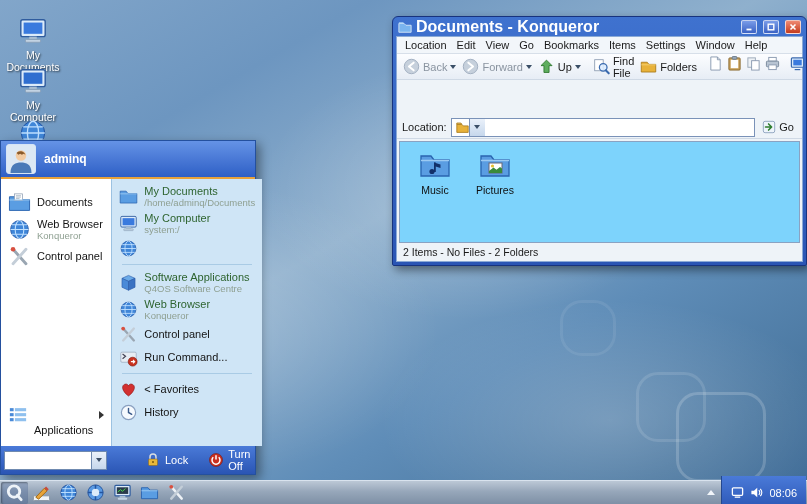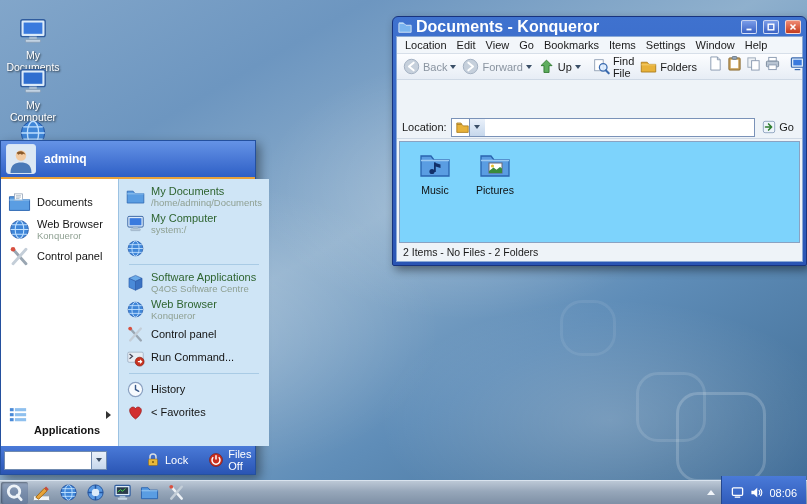--- a/index.html
+++ b/index.html
@@ -74,21 +74,21 @@
 .sm-item .si { flex:none; display:block; }
 .sm-left .sm-item .si, .sm-left .sm-item .si svg { width:23px; height:23px; }
 .sm-right .sm-item .si, .sm-right .sm-item .si svg { width:19px; height:19px; }
 .sm-text { min-width:0; }
 .sm-label { font-size:11px; color:#141414; line-height:1.15; white-space:nowrap; }
 .sm-sub { font-size:9.5px; color:#8fa092; line-height:1.1; white-space:nowrap; }
 .sm-item.green .sm-label { color:#2e6430; }
 .sm-sep { height:1px; background:#a9cbe5; margin:4px 10px; }
 .sm-apps { margin-top:auto; display:flex; align-items:center; gap:6px; padding:5px 7px; }
 .sm-apps .si, .sm-apps .si svg { width:20px; height:20px; display:block; }
-.sm-apps .sm-label { font-weight:bold;margin-top:32px; }
+.sm-apps .sm-label { font-weight:normal;margin-top:32px; }
 .rarrow { margin-left:auto; width:0; height:0; border-top:4px solid transparent; border-bottom:4px solid transparent; border-left:5px solid #333; }
 .sm-footer { height:28px; flex:none; background:linear-gradient(#4a7ad8,#2a55b4); display:flex; align-items:center; padding:0 3px; color:#fff; }
 .sm-search { width:103px; height:19px; background:#fff; border:1px solid #6f8ab0; display:flex; align-items:center; }
 .sm-search input { flex:1; min-width:0; border:none; outline:none; height:100%; font:11px "Liberation Sans",sans-serif; padding:0 2px; }
 .sm-search .dd { width:15px; height:100%; background:linear-gradient(#eaf1fa,#c6d7ec); border-left:1px solid #6f8ab0; display:flex; align-items:center; justify-content:center; }
 .sm-action { display:flex; align-items:center; gap:4px; font-size:11px; color:#fff; }
 .sm-action .si, .sm-action .si svg { width:16px; height:16px; display:block; }
 .lockpos { margin-left:38px; }
 .offpos { margin-left:20px; }
 
@@ -492,36 +492,36 @@
         <span class="sm-text">
           <div class="sm-label">Run Command...</div>
         </span>
       </div>
 
       <div class="sm-sep"></div>
 
       <div class="sm-item">
         <span class="si">
           <svg viewBox="0 0 32 32">
+              <path d="M16 27 C4 18 4 9 10 7 C13.5 5.8 16 8.8 16 10.2 C16 8.8 18.5 5.8 22 7 C28 9 28 18 16 27Z" fill="#d23030" stroke="#8e1616"></path>
+            </svg>
+        </span>
+        <span class="sm-text">
+          <div class="sm-label">&lt; Favorites</div>
+        </span>
+      </div>
+      <div class="sm-item">
+        <span class="si">
+          <svg viewBox="0 0 32 32">
               <circle cx="16" cy="16" r="12" fill="#f6fafe" stroke="#8aa0c0" stroke-width="2"></circle>
               <path d="M16 9 V16 L21.5 19" stroke="#3a5a8a" stroke-width="2.4" fill="none" stroke-linecap="round"></path>
             </svg>
         </span>
         <span class="sm-text">
           <div class="sm-label">History</div>
-        </span>
-      </div>
-      <div class="sm-item">
-        <span class="si">
-          <svg viewBox="0 0 32 32">
-              <path d="M16 27 C4 18 4 9 10 7 C13.5 5.8 16 8.8 16 10.2 C16 8.8 18.5 5.8 22 7 C28 9 28 18 16 27Z" fill="#d23030" stroke="#8e1616"></path>
-            </svg>
-        </span>
-        <span class="sm-text">
-          <div class="sm-label">&lt; Favorites</div>
         </span>
       </div>
     </div>
   </div>
 
   <div class="sm-footer">
     <span class="sm-search">
       <input value="" style="">
       <span class="dd">
           <span class="caret"></span>
@@ -538,21 +538,21 @@
       <span>Lock</span>
     </span>
     <span class="sm-action offpos">
       <span class="si">
         <svg viewBox="0 0 32 32">
             <circle cx="16" cy="16" r="13" fill="#c83020" stroke="#6e1004"></circle>
             <line x1="16" y1="6.5" x2="16" y2="15" stroke="#fff" stroke-width="3"></line>
             <path d="M10.5 10.5 a8 8 0 1 0 11 0" fill="none" stroke="#fff" stroke-width="3"></path>
           </svg>
       </span>
-      <span>Files Off</span>
+      <span>Turn Off</span>
     </span>
   </div>
 </div>
 
 <div class="taskbar">
   <span class="tb-icon pressed">
     <svg viewBox="0 0 20 20">
         <circle cx="9.5" cy="9" r="6" fill="none" stroke="#eef3f8" stroke-width="3"></circle>
         <line x1="13" y1="13" x2="17" y2="17.5" stroke="#eef3f8" stroke-width="3" stroke-linecap="round"></line>
       </svg>

